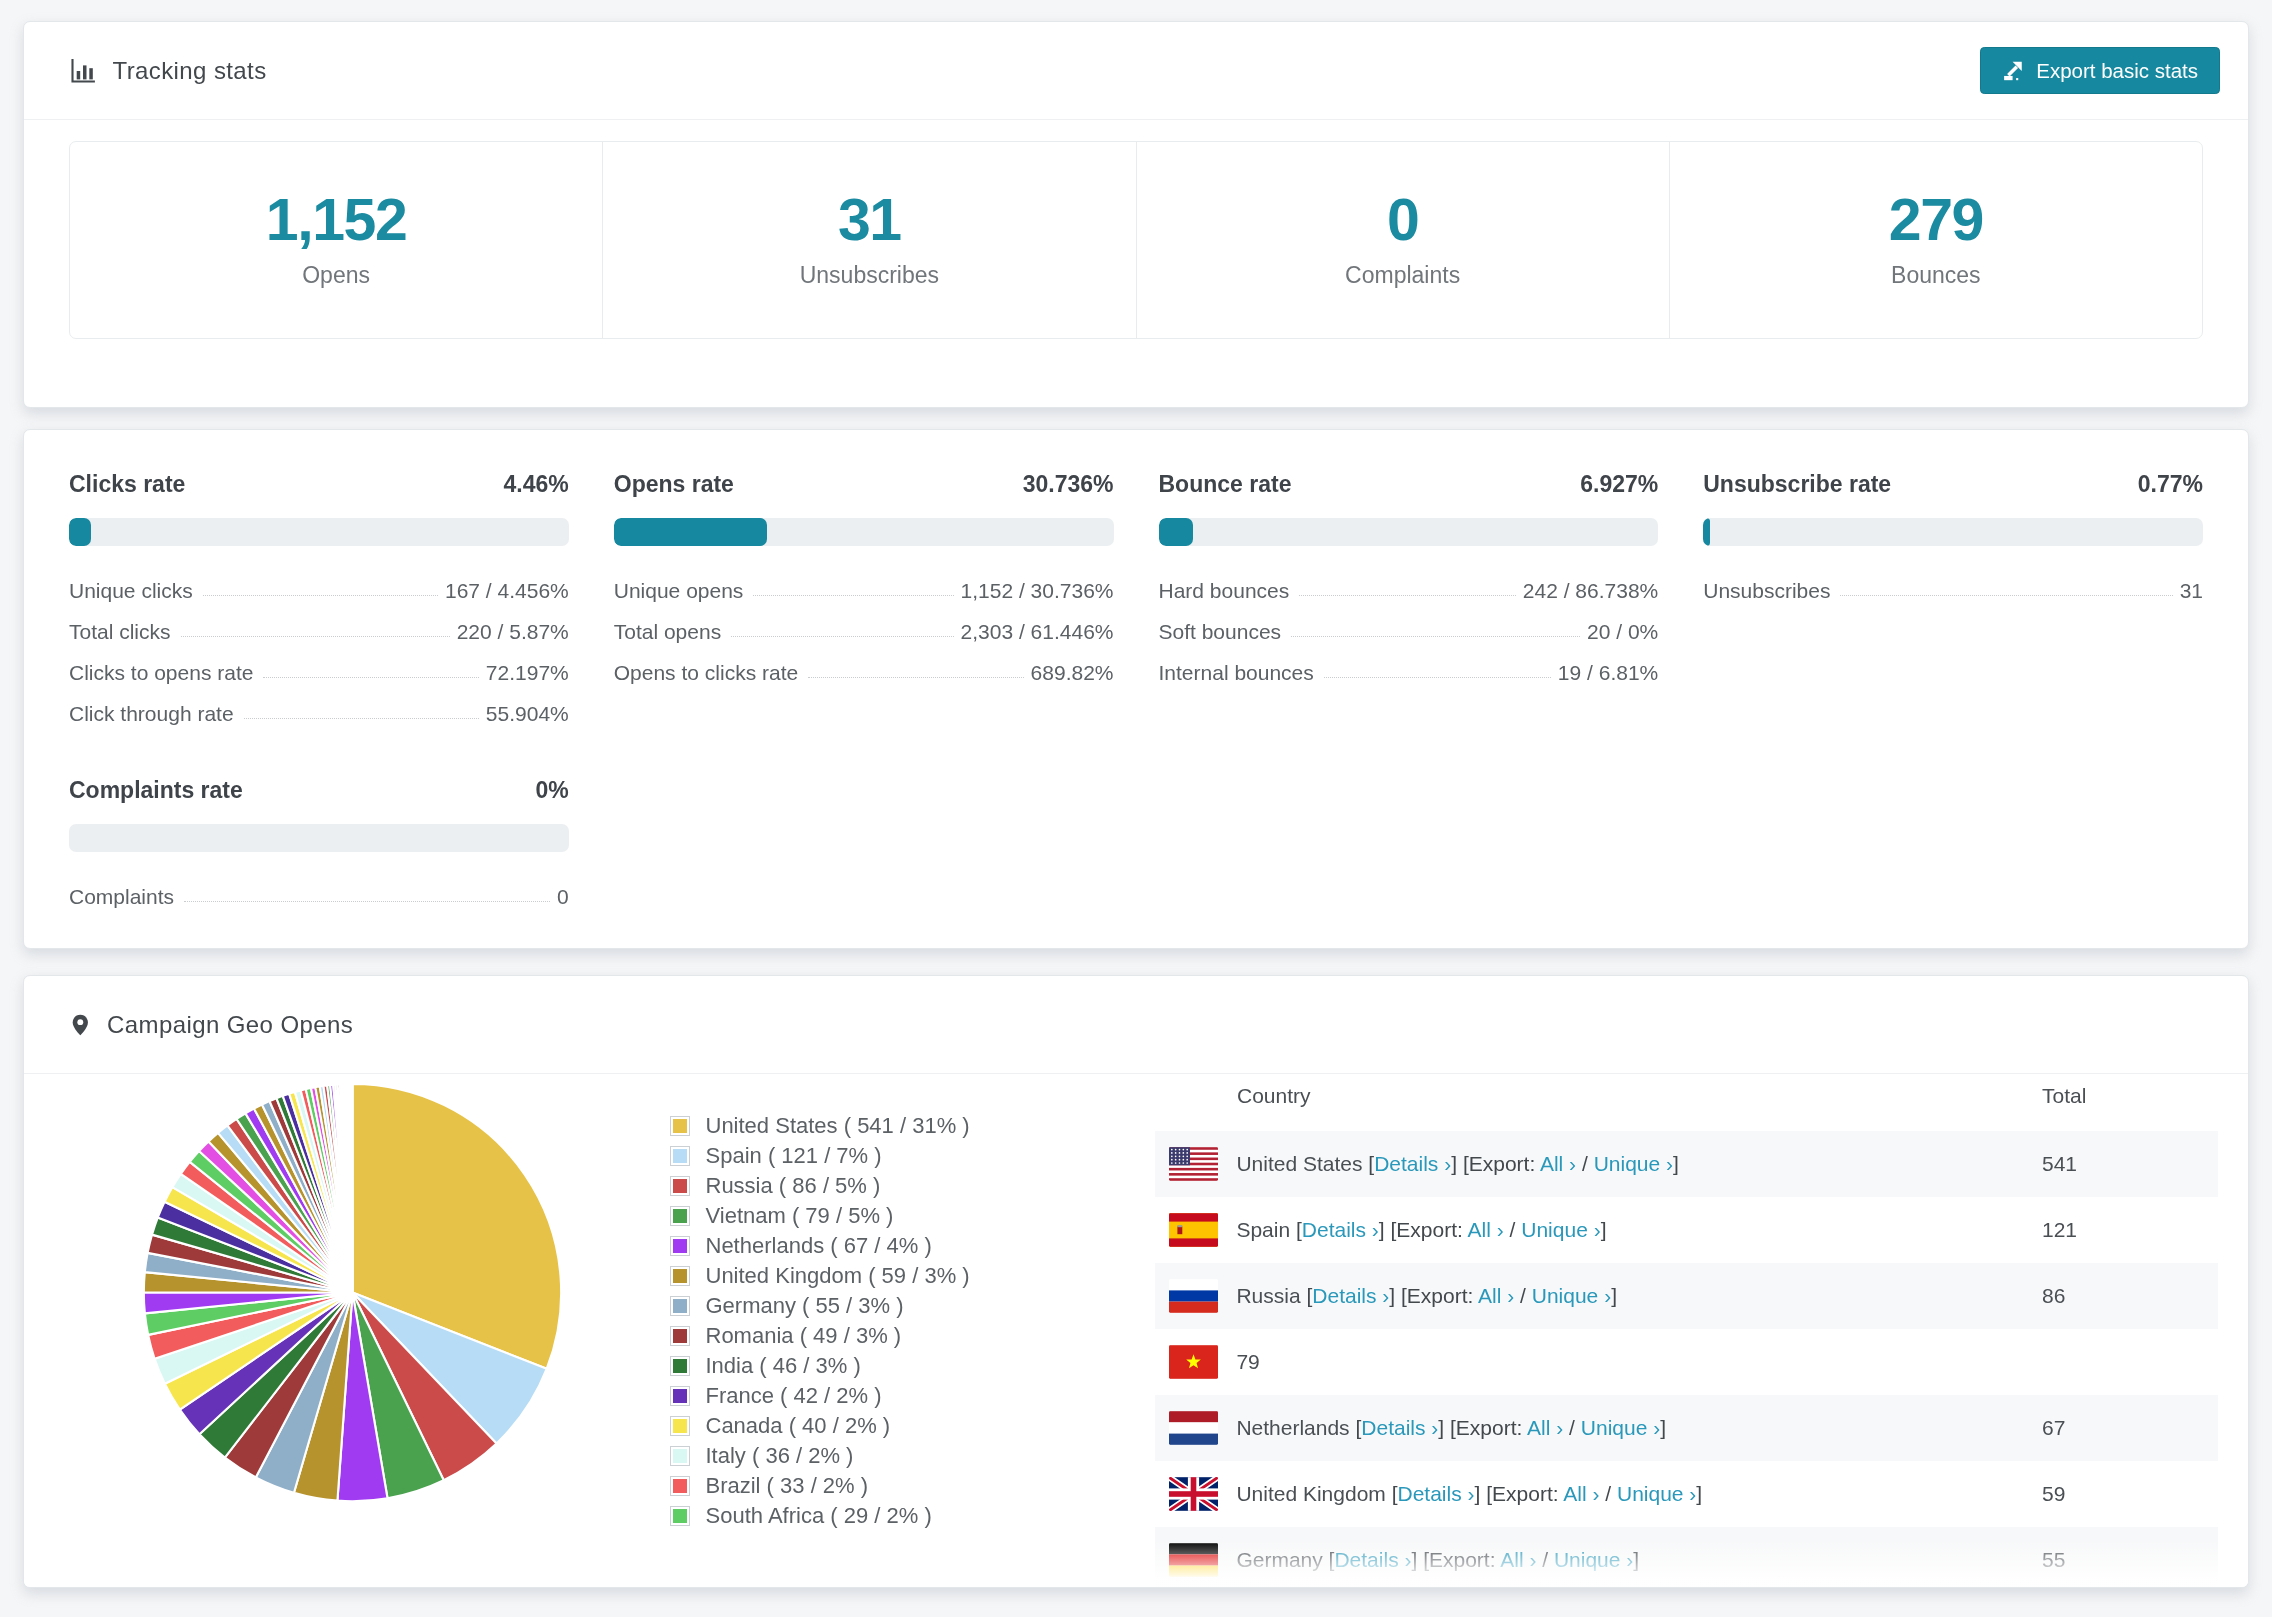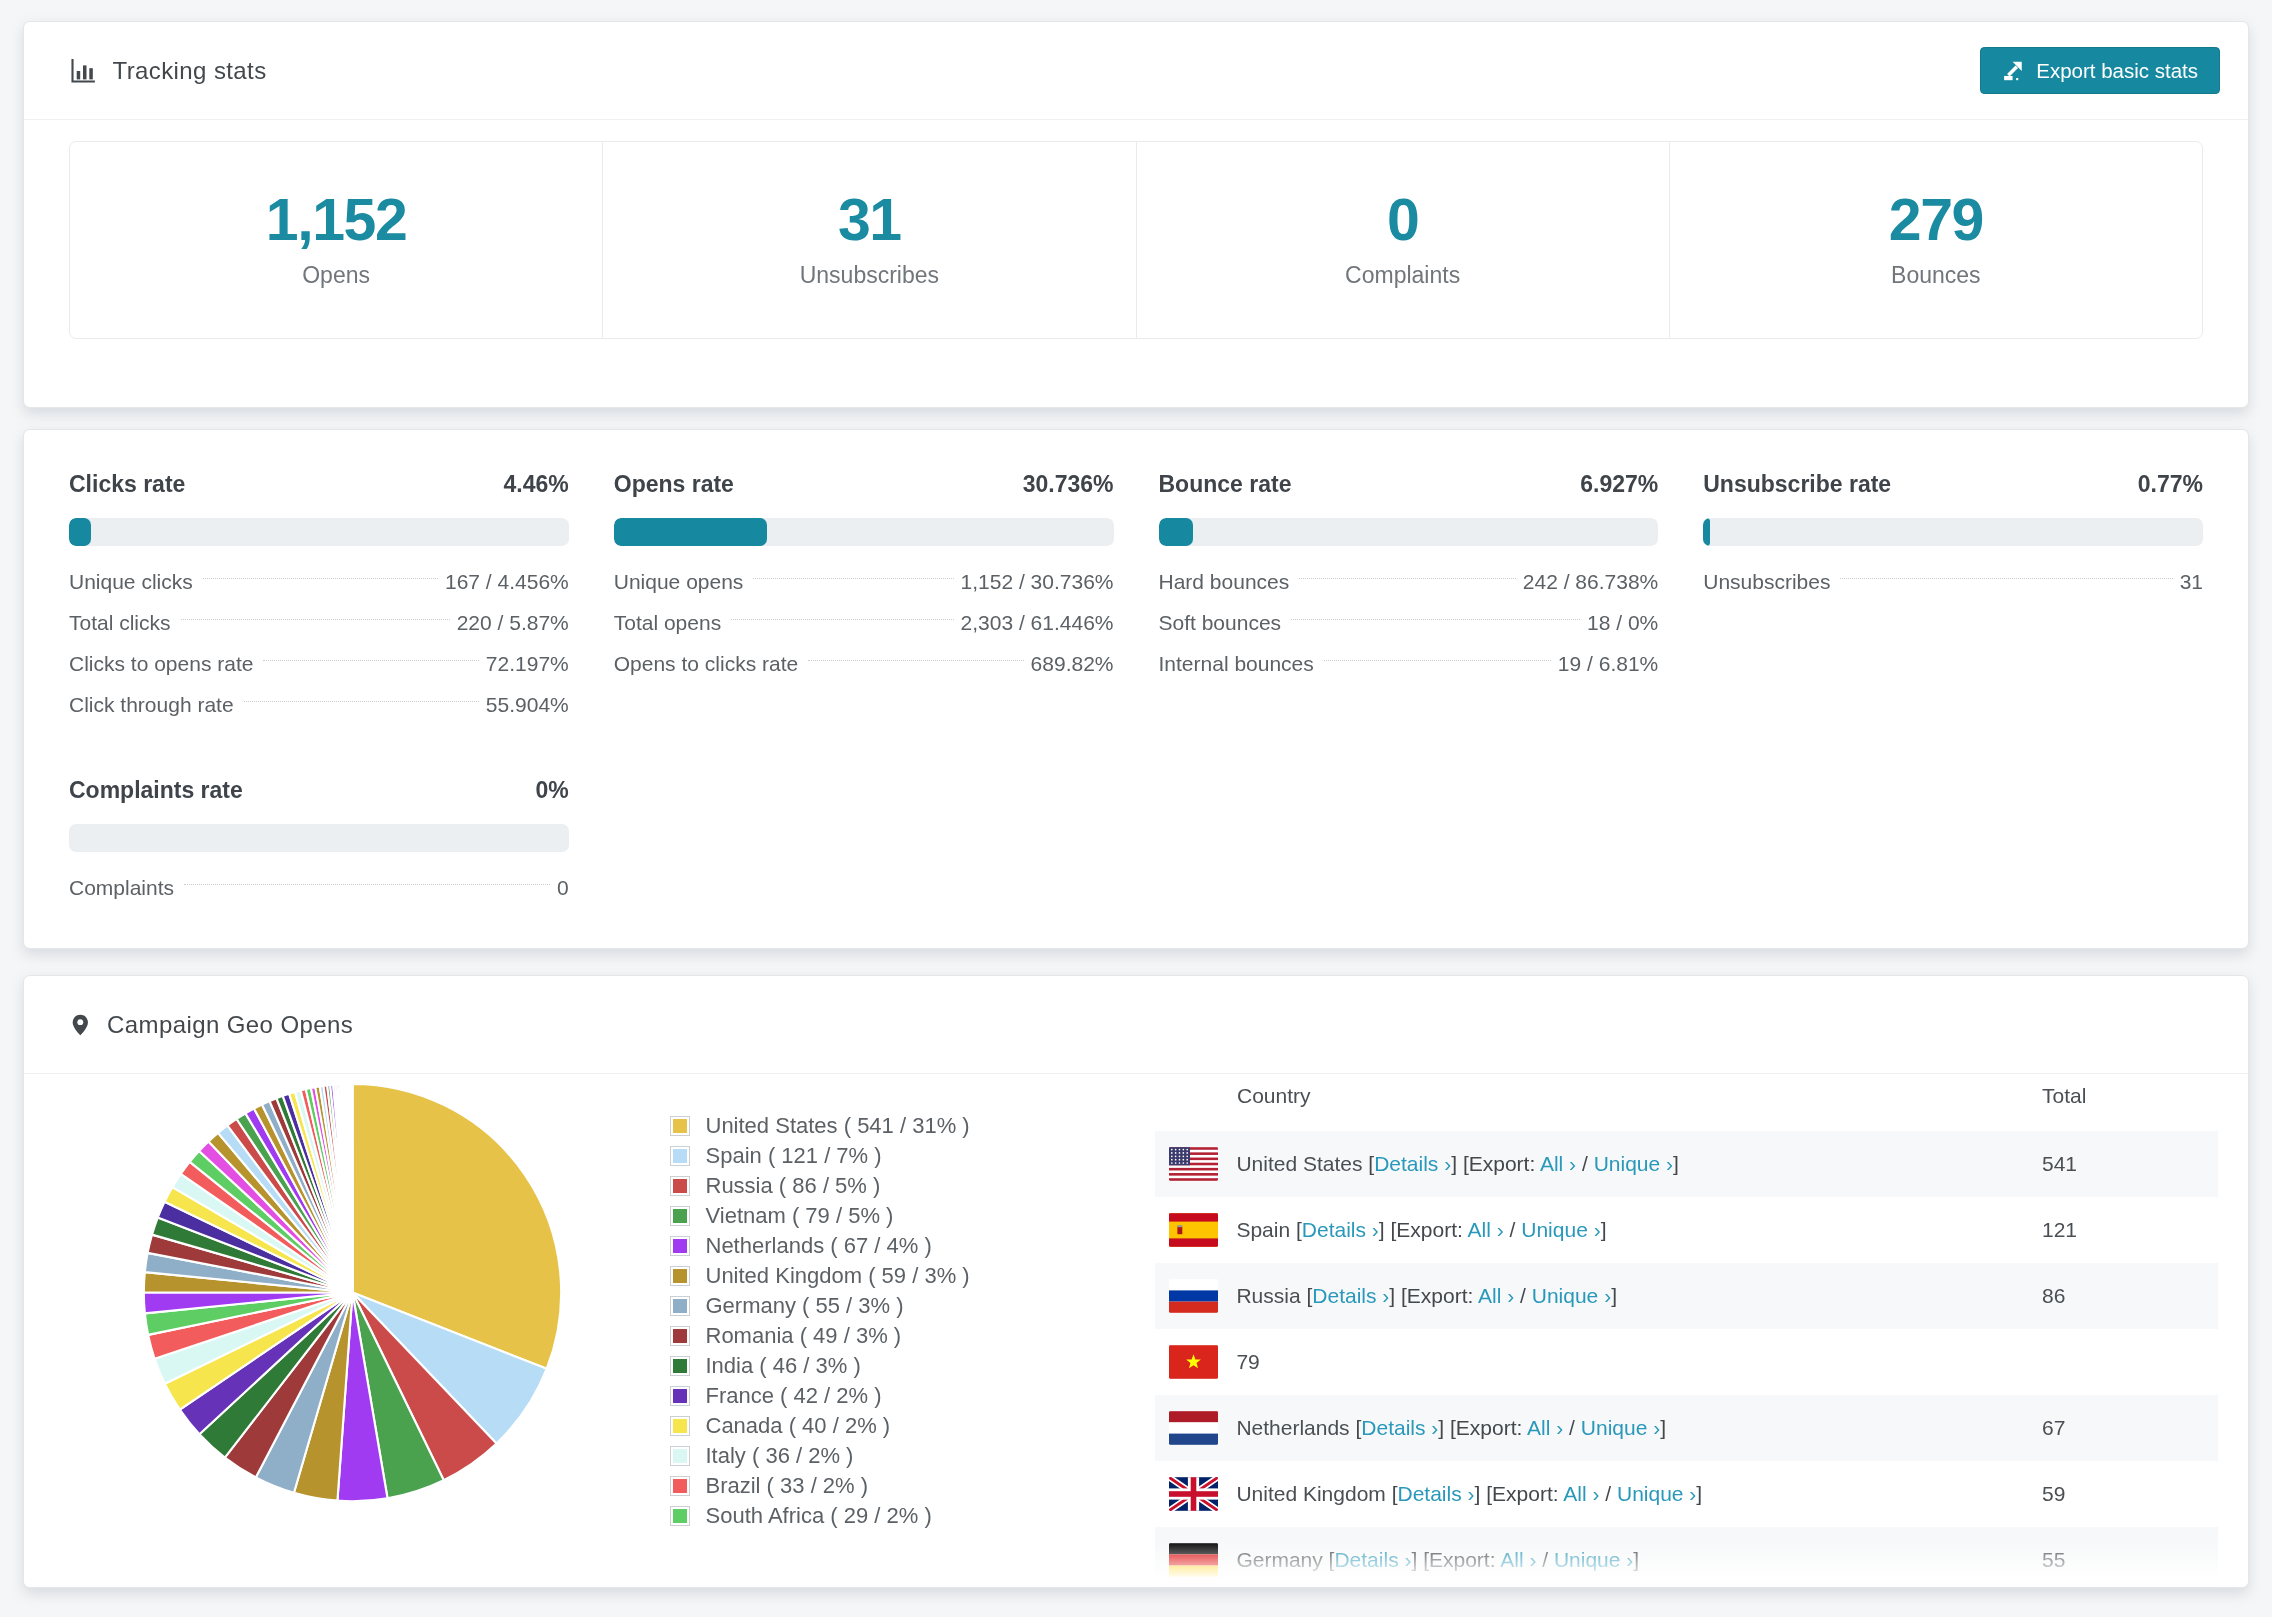--- a/index.html
+++ b/index.html
@@ -42,21 +42,21 @@
   .stat-label { font-size:23px; color:#71767b; margin-top:12.7px; }
   
   #card-rates { top:429px; height:520px; padding:41px 45px; }
   .rates-grid { display:grid; grid-template-columns:repeat(4,1fr); column-gap:45px; row-gap:51px; }
   .rp-head { display:flex; justify-content:space-between; align-items:baseline; }
   .rp-title { font-size:23px; font-weight:bold; color:#3f444a; }
   .rp-value { font-size:23px; font-weight:bold; color:#3f444a; }
   .rp-bar { margin-top:20px; height:28px; background:#eceff1; border-radius:7px; overflow:hidden; position:relative; }
   .rp-fill { position:absolute; left:0; top:0; bottom:0; background:#16889f; border-radius:7px; }
   .rp-rows { margin-top:15.5px; }
-  .rp-row { display:flex; align-items:center; height:41px; font-size:21px; color:#5c6166; }
+  .rp-row { display:flex; align-items:flex-end; height:41px; font-size:21px; color:#5c6166; }
   .rp-row .lbl { white-space:nowrap; line-height:1.1; }
   .rp-row .leader { flex:1 1 auto; border-bottom:1.4px dotted #c9cdd0; margin:0 7px 6.4px 10px; min-width:28px; }
   .rp-row .val { white-space:nowrap; line-height:1.1; }
   
   #card-geo { top:975px; height:613px; overflow:hidden; }
   .geo-content { position:absolute; top:84px; left:0; right:0; bottom:0; }
   #geo-pie { position:absolute; left:117px; top:21px; width:423px; height:423px; }
   .legend { position:absolute; left:630px; top:35px; list-style:none; margin:16px; padding:0; }
   .legend li { display:flex; align-items:center; height:30px; }
   .swatch {
@@ -193,21 +193,21 @@
         </div>
         <div class="rp-rows">
           <div class="rp-row">
             <span class="lbl">Hard bounces</span>
             <span class="leader"></span>
             <span class="val">242 / 86.738%</span>
           </div>
           <div class="rp-row">
             <span class="lbl">Soft bounces</span>
             <span class="leader"></span>
-            <span class="val">18 / 0%</span>
+            <span class="val">20 / 0%</span>
           </div>
           <div class="rp-row">
             <span class="lbl">Internal bounces</span>
             <span class="leader"></span>
             <span class="val">19 / 6.81%</span>
           </div>
         </div>
       </section>
       <section>
         <div class="rp-head">

